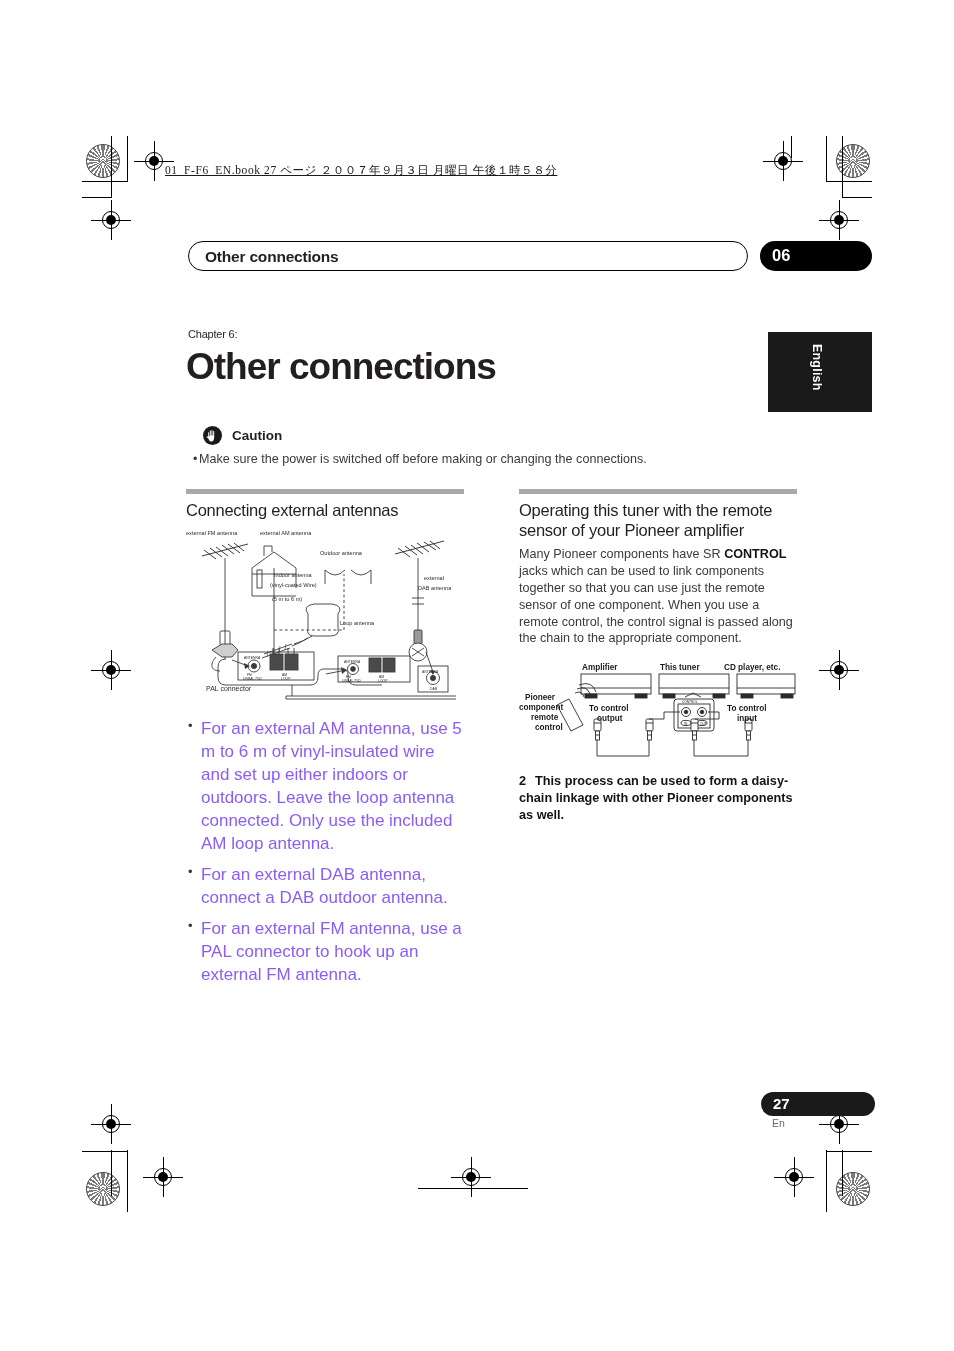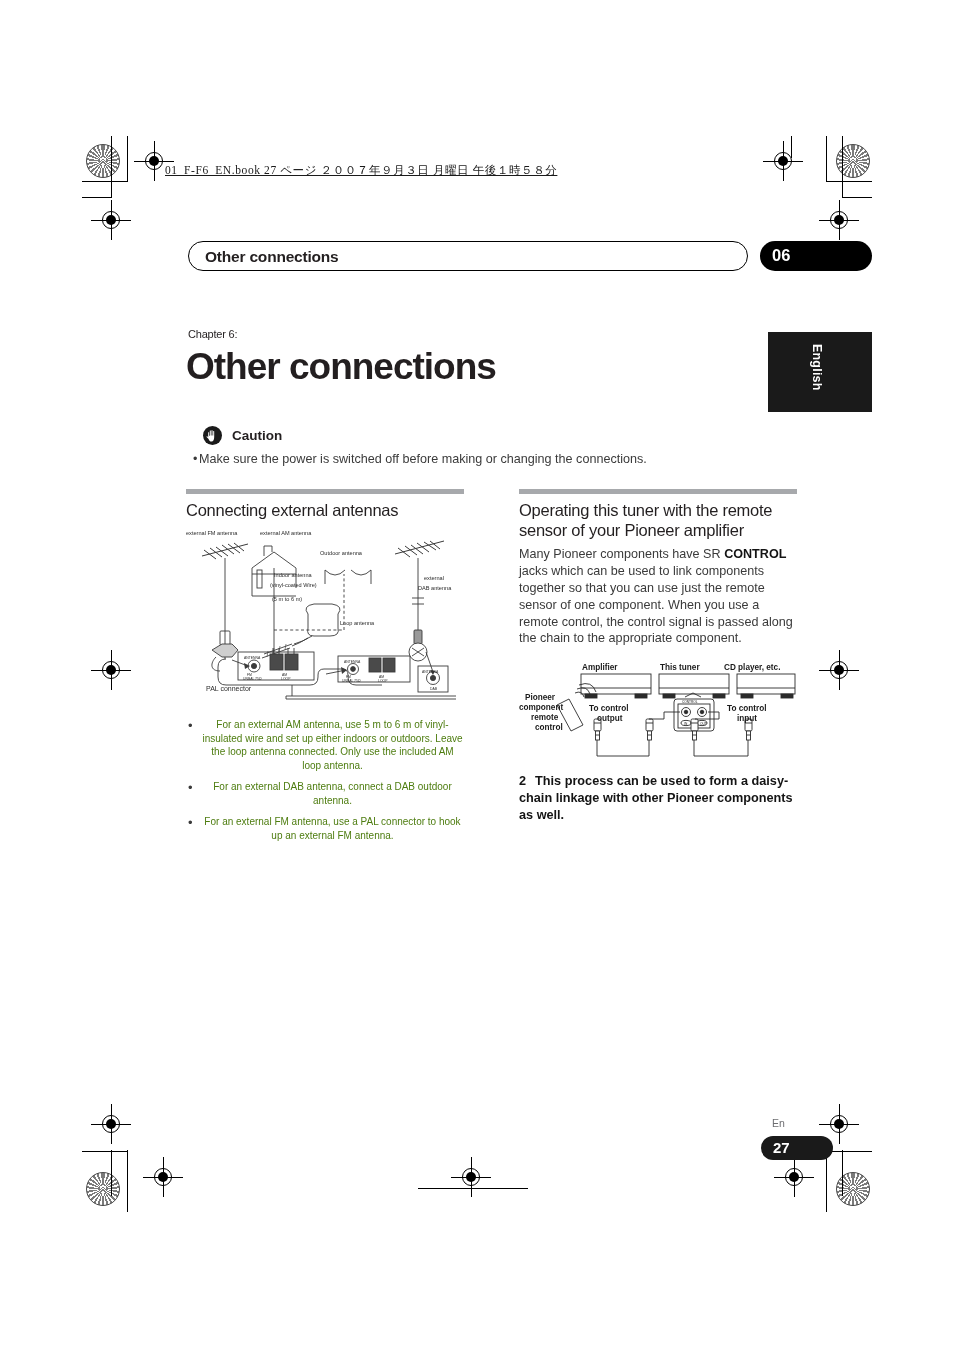--- a/index.html
+++ b/index.html
@@ -209,49 +209,47 @@
     margin: 6px 0 0 0;
   }
   p.step .num { margin-right: 9px; }
   ul.bullets {
     list-style: none;
     margin: 10px 0 0 0;
     padding: 0;
   }
   ul.bullets li {
     position: relative;
-    font-size: 10px;
+    font-size: 17px;
     line-height: 1.35;
-    color: #4d7c0f;
+    color: #8b5cf6;
     padding-left: 15px;
     margin-bottom: 8px;
-    text-align: center;
   }
   ul.bullets li::before {
     content: "\2022";
     position: absolute;
     left: 2px;
     top: -1px;
     font-size: 13px;
     color: #3a3a3a;
   }
 
   .fig-antenna { margin: 6px 0 4px 0; }
   .fig-control { margin: 10px 0 6px 0; }
 
   
   .pagenum {
     position: absolute;
     left: 761px;
     top: 1092px;
-    width: 72px;
+    width: 114px;
     height: 24px;
     background: #1a1a1a;
     border-radius: 12px;
-    margin-top: 44px;
   }
   .pagenum span {
     position: absolute;
     left: 12px;
     top: 3px;
     color: #fff;
     font-size: 15px;
     font-weight: bold;
   }
   .pagenum-sub {

